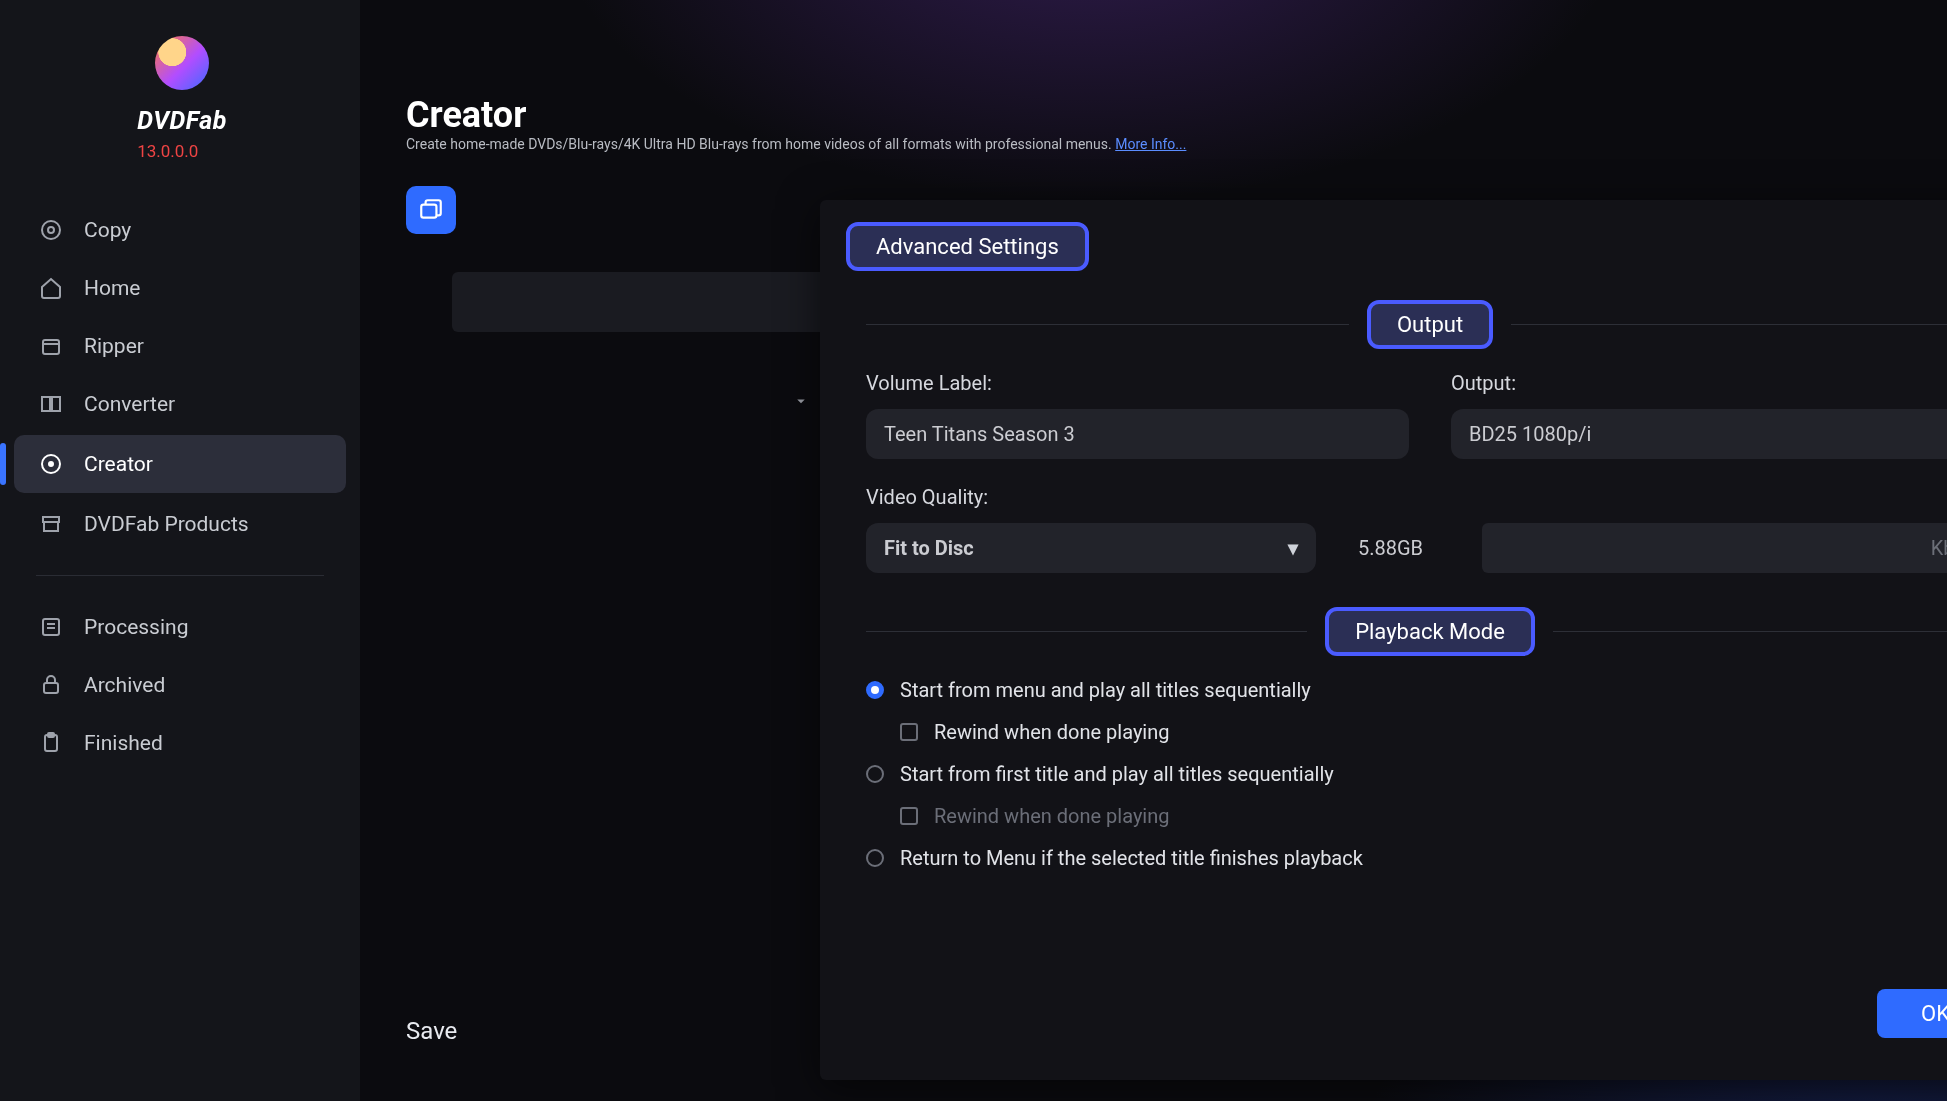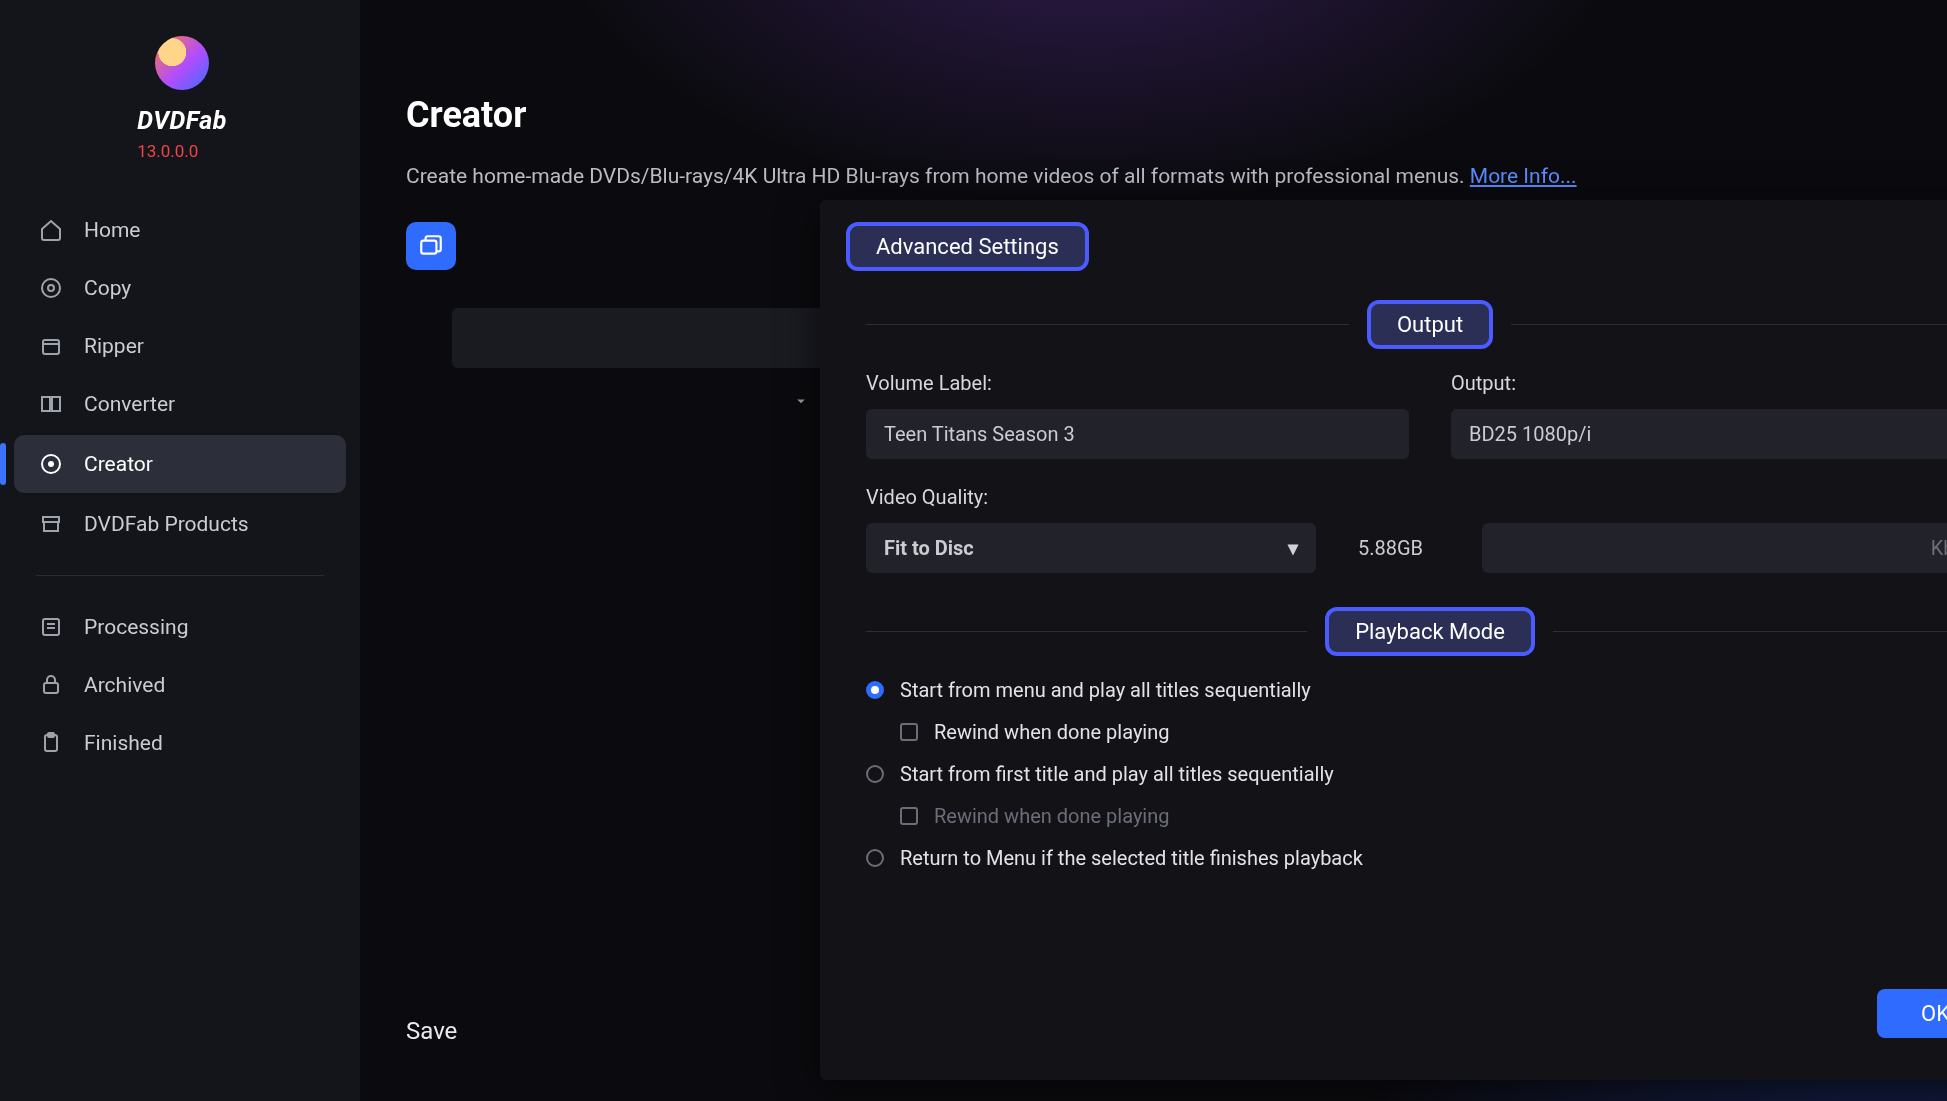--- a/index.html
+++ b/index.html
@@ -22,21 +22,21 @@
 .side-item.active { background: #2c2e3a; color:#fff; position: relative; margin: 2px 14px; border-radius: 10px; padding-left: 24px; }
 .side-item.active::before { content:""; position:absolute; left:-14px; top:8px; bottom:8px; width:6px; background:#3a74ff; border-radius:3px; }
 .side-sep { border-top:1px solid #2a2c34; margin: 22px 36px; }
 .s-icon { width:26px; height:26px; display:flex; align-items:center; justify-content:center; color:#9ea2ab; }
 .side-item.active .s-icon{color:#fff;}
 
 
 .main { position: absolute; left: 360px; top: 0; right: 0; bottom: 0; background: radial-gradient(900px 500px at 46% -9%, rgba(102,52,170,0.42), transparent 60%), radial-gradient(900px 600px at 96% 110%, rgba(41,72,200,0.35), transparent 60%), #0b0b0f; }
 .page-head { padding: 94px 46px 0 46px; }
 .page-title { color:#fff; font-size: 36px; font-weight:700; }
-.page-desc { color:#b9bcc3; font-size:21px; margin-top:28px; }
+.page-desc { color:#b9bcc3; font-size:14px; }
 .more-link { color:#5b8dff; text-decoration: underline; cursor:pointer; }
 
 .src-btn { display:inline-flex; align-items:center; justify-content:center; width:50px; height:48px; background:#2f6bff; border-radius:10px; margin-top:34px; }
 
 .list-bar { margin: 38px 0 0 46px; width: 1520px; height: 60px; background:#1a1b21; border-radius:6px; }
 .row-caret { position:absolute; left:432px; top:392px; color:#9a9da5; }
 
 
 .ready { position:absolute; right:60px; top:392px; display:flex; align-items:center; gap:18px; }
 .ready span { color:#fff; font-size:24px; font-weight:700; }
@@ -59,21 +59,21 @@
 
 .section { margin: 50px 46px 0 46px; }
 .section.first { margin-top: 76px; }
 .sec-head { display:flex; align-items:center; gap:18px; margin-bottom:22px; }
 .sec-head .line { flex:1; height:1px; background:#2d2f37; }
 .sec-badge { font-size:22px; }
 
 .form-row { display:flex; gap:42px; margin-top:20px; }
 .form-col { flex:1; display:flex; flex-direction:column; gap:14px; }
 .form-label { color:#d6d8de; font-size:20px; }
-.input, .select { height:50px; background:#22232a; border:none; border-radius:6px; color:#cbccd1; font-size:20px; padding:0 18px; display:flex; align-items:center; justify-content:space-between; }
+.input, .select { height:50px; background:#22232a; border:none; border-radius:12px; color:#cbccd1; font-size:20px; padding:0 18px; display:flex; align-items:center; justify-content:space-between; }
 .select .chev { color:#cfd2d9; }
 .readonly { color:#cbccd1; font-size:20px; display:flex; align-items:center; }
 .kbps { width:552px; height:50px; background:#22232a; border-radius:6px; display:flex; align-items:center; justify-content:flex-end; padding-right:18px; color:#6c6f78; font-size:20px; }
 
 .playback { margin-top:34px; }
 .radio-row { display:flex; align-items:center; gap:16px; color:#e1e3e8; font-size:20px; margin-top:18px; }
 .radio-row.sub { padding-left:34px; }
 .radio { appearance:none; width:18px; height:18px; border:2px solid #6b6e78; border-radius:50%; background:transparent; position:relative; cursor:pointer; flex:none; }
 .radio:checked { border-color:#2f6bff; background:#2f6bff; }
 .radio:checked::after { content:""; position:absolute; inset:3px; background:#fff; border-radius:50%; }
@@ -123,33 +123,33 @@
     <div class="logo-img"></div>
     <div class="logo-text">
       <strong>DVDFab</strong>
       <div>13.0.0.0</div>
     </div>
   </div>
   <div class="side-items">
     <div class="side-item">
         <span class="s-icon">
           <svg width="24" height="24" viewBox="0 0 24 24" fill="none" stroke="currentColor" stroke-width="2">
-            <path d="M3 11l9-8 9 8v9a2 2 0 0 1-2 2H5a2 2 0 0 1-2-2z"></path>
-          </svg>
-        </span>
-        <span>Home</span>
-      </div>
-    <div class="side-item">
-        <span class="s-icon">
-          <svg width="24" height="24" viewBox="0 0 24 24" fill="none" stroke="currentColor" stroke-width="2">
             <circle cx="12" cy="12" r="9"></circle>
             <circle cx="12" cy="12" r="3"></circle>
           </svg>
         </span>
         <span>Copy</span>
+      </div>
+    <div class="side-item">
+        <span class="s-icon">
+          <svg width="24" height="24" viewBox="0 0 24 24" fill="none" stroke="currentColor" stroke-width="2">
+            <path d="M3 11l9-8 9 8v9a2 2 0 0 1-2 2H5a2 2 0 0 1-2-2z"></path>
+          </svg>
+        </span>
+        <span>Home</span>
       </div>
     <div class="side-item">
         <span class="s-icon">
           <svg width="24" height="24" viewBox="0 0 24 24" fill="none" stroke="currentColor" stroke-width="2">
             <rect x="4" y="6" width="16" height="14" rx="2"></rect>
             <path d="M4 10h16"></path>
           </svg>
         </span>
         <span>Ripper</span>
       </div>

